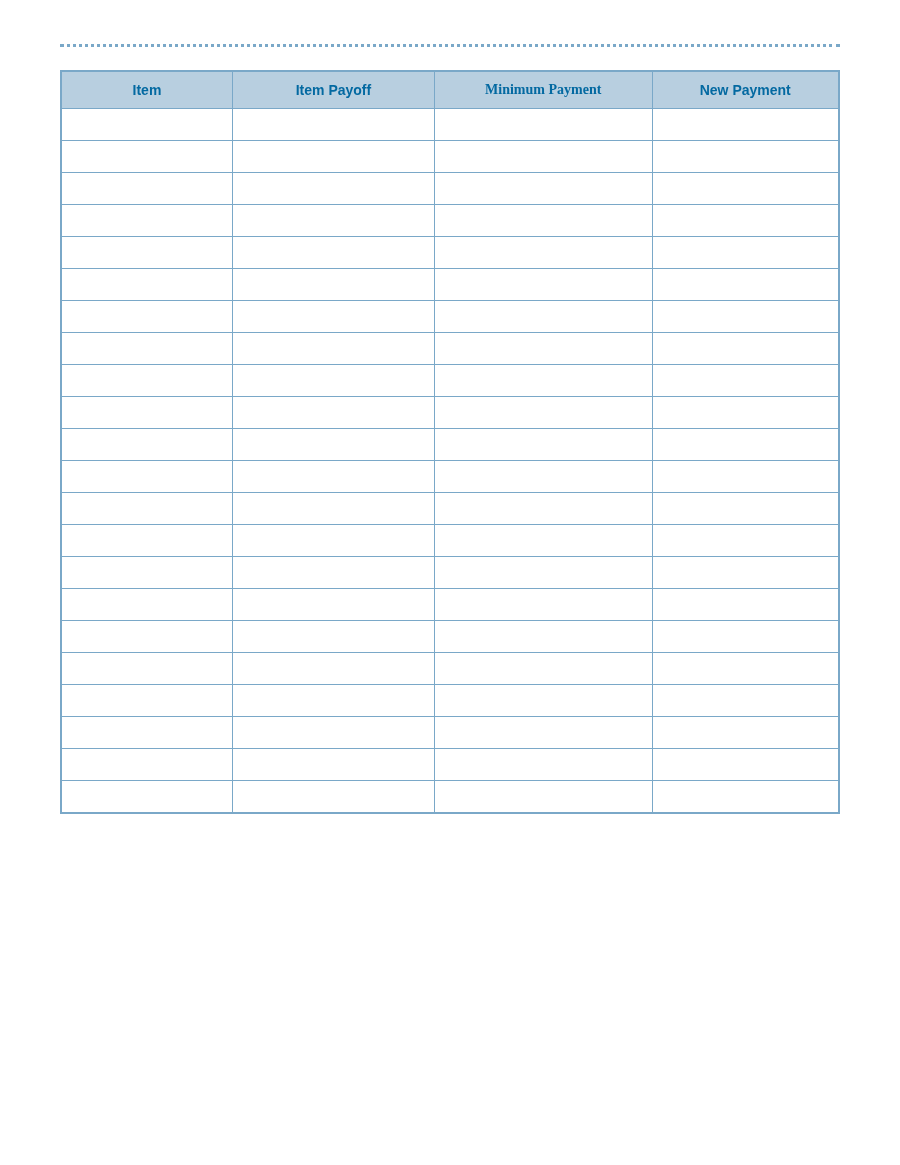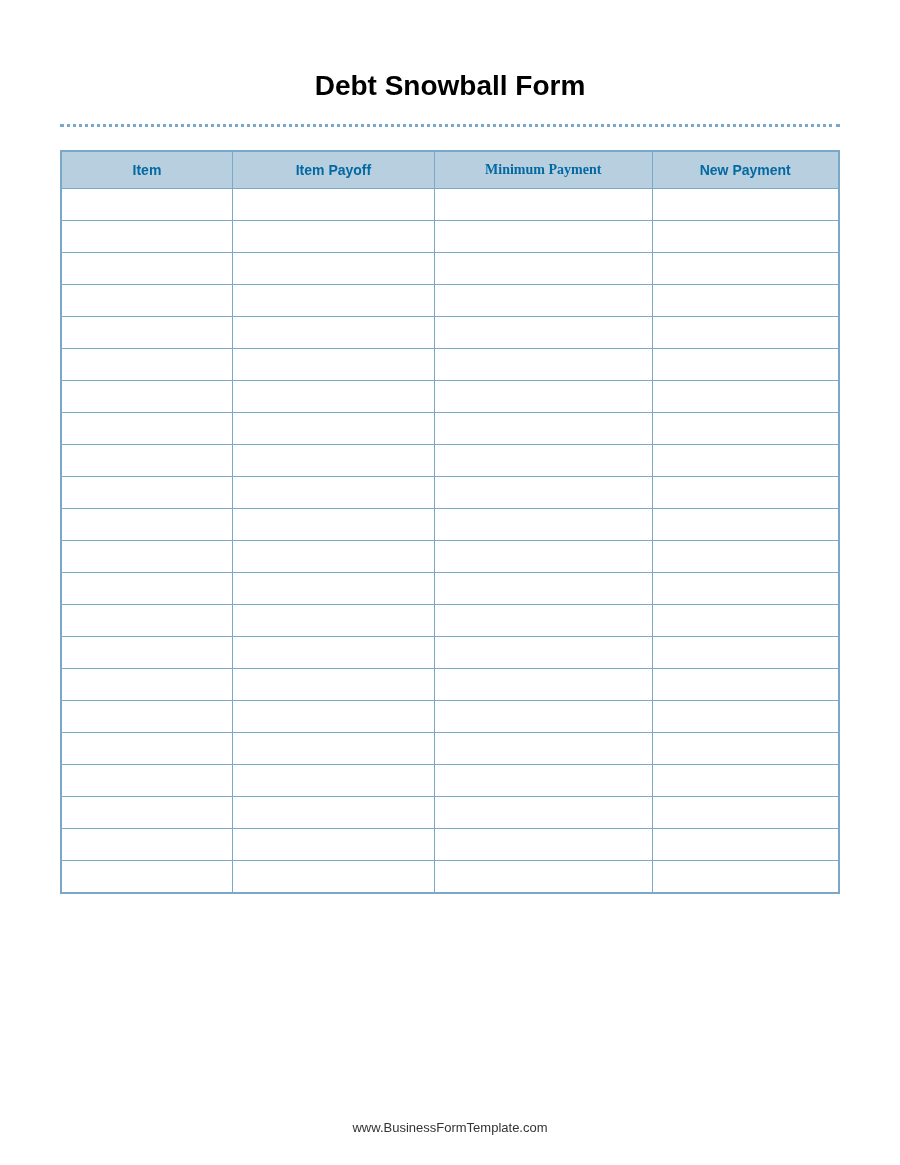--- a/index.html
+++ b/index.html
@@ -103,21 +103,20 @@
     .col-item { width: 22%; }
     .col-payoff { width: 26%; }
     .col-min { width: 28%; font-family: Liberation Serif, serif; }
     .col-new { width: 24%; }
   </style>
 </head>
 <body>
 
 <div class="page-container">
 
-  <h1 class="page-title">Debt Snowball Form</h1>
 
   <div class="dotted-divider">
     <div class="dotted-divider-inner"></div>
   </div>
 
 
   <div class="table-wrapper">
     <table>
       <thead>
         <tr>
@@ -257,15 +256,14 @@
           <tr>
             <td></td>
             <td></td>
             <td></td>
             <td></td>
           </tr>
         </tbody>
     </table>
   </div>
 
-  <div class="footer-text">www.BusinessFormTemplate.com</div>
 
 </div>
 
 </body></html>

